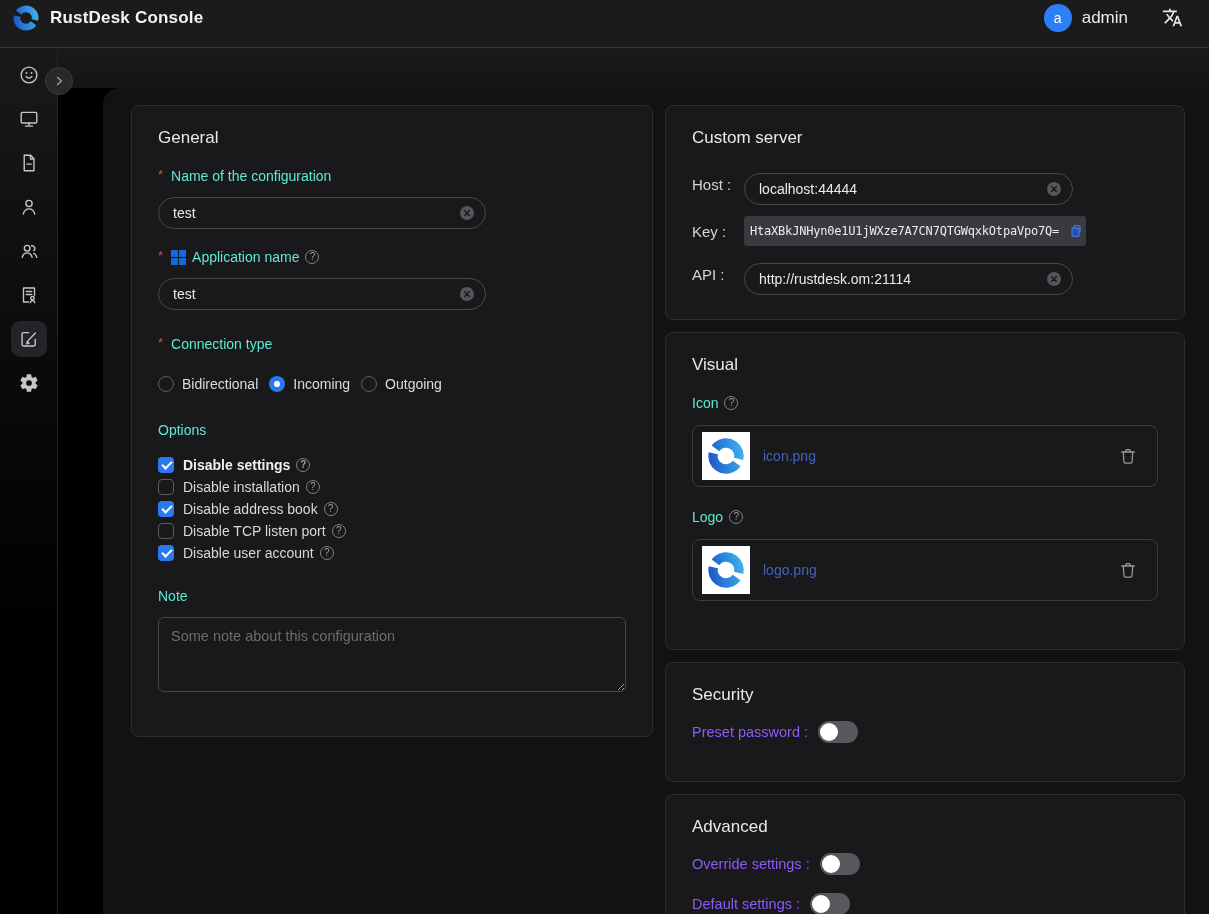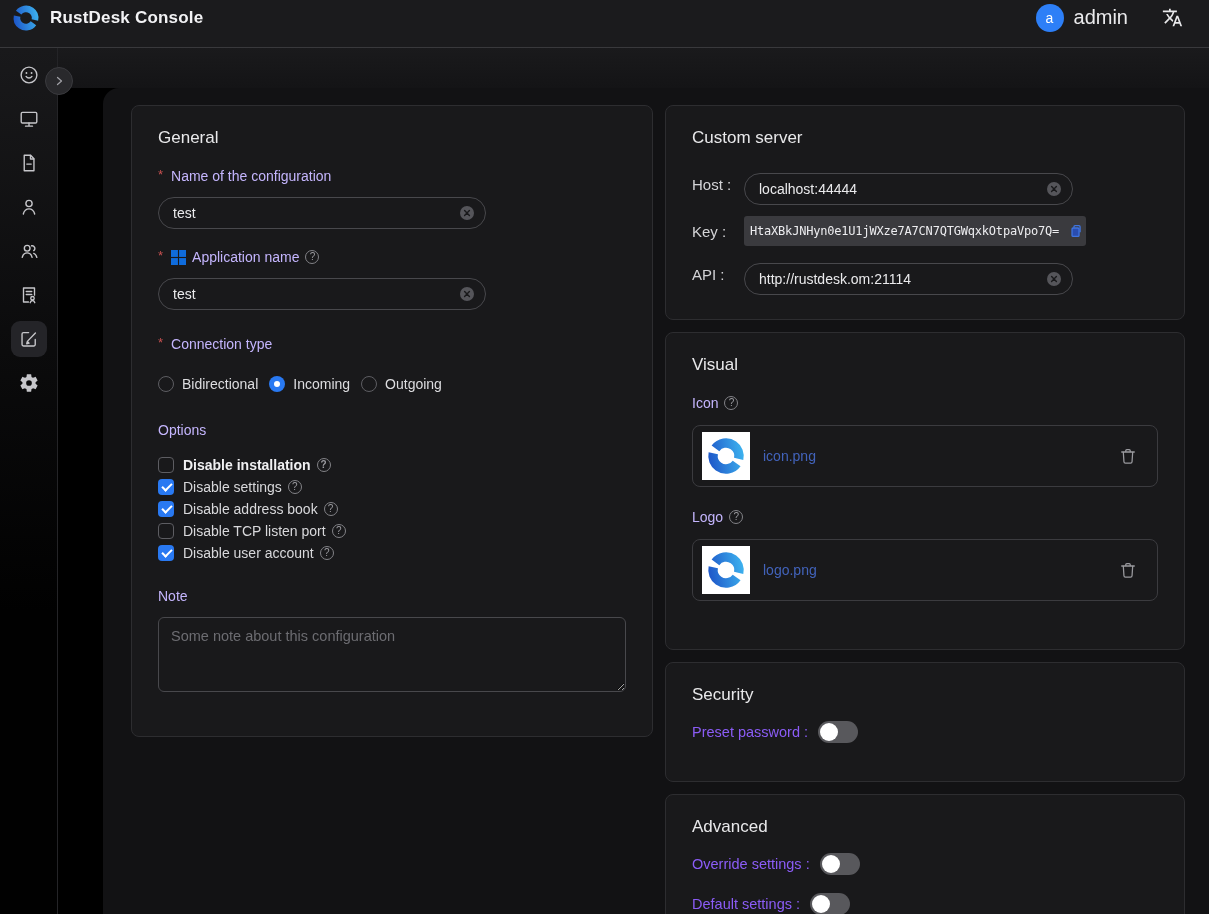--- a/index.html
+++ b/index.html
@@ -7,21 +7,21 @@
     font-family:"Liberation Sans","DejaVu Sans",sans-serif; color:#e2e2e5; }
 
   
   .topbar { height:48px; background:#1b1b1d; display:flex; align-items:center;
     padding:0 26px 12px 12px; border-bottom:1px solid #39393c; }
   .brand-logo { width:28px; height:28px; }
   .brand-title { margin-left:10px; font-size:17px; font-weight:700; color:#f2f2f4; letter-spacing:.2px; }
   .topbar-spacer { flex:1; }
   .avatar { width:28px; height:28px; border-radius:50%; background:#2d7ff7; color:#fff;
     display:grid; place-items:center; font-size:14px; }
-  .username { margin:0 34px 0 10px; font-size:20px; color:#eaeaec; }
+  .username { margin:0 34px 0 10px; font-size:17px; color:#eaeaec; }
   .translate-btn svg { display:block; }
 
   
   .app { display:flex; height:866px; position:relative; }
   .sidebar { width:58px; flex:0 0 58px; position:relative;
     background:linear-gradient(180deg,#19191b 0%,#0b0b0c 35%,#010101 65%);
     border-right:1px solid #242427; padding-top:9px;
     display:flex; flex-direction:column; align-items:center; }
   .side-item { width:36px; height:36px; margin-bottom:8px; border-radius:9px;
     display:grid; place-items:center; cursor:pointer; }
@@ -39,21 +39,21 @@
     background:#121214; border-top-left-radius:16px; overflow:hidden;
     padding:17px 24px 0 28px; display:flex; gap:12px; align-items:flex-start; }
 
   
   .card { background:#19191b; border:1px solid #2d2d30; border-radius:8px;
     padding:22px 26px 40px 26px; }
   .col-left { width:522px; flex:0 0 522px; }
   .col-right { flex:1; display:flex; flex-direction:column; gap:12px; }
   .card-title { font-size:17px; font-weight:500; color:#e8e8ea; }
 
-  .field-label { margin-top:20px; font-size:14px; color:#c4b5fd; display:flex; align-items:center; gap:6px; }
+  .field-label { margin-top:20px; font-size:14px; color:#5eead4; display:flex; align-items:center; gap:6px; }
   .req::before { content:"*"; color:#c65050; font-size:13px; margin-right:2px; position:relative; top:-2px; }
 
   .text-input { margin-top:13px; width:328px; height:32px; border:1px solid #48484c; border-radius:16px;
     display:flex; align-items:center; padding:0 10px 0 14px; background:transparent; }
   .text-input input { flex:1; min-width:0; background:transparent; border:none; outline:none;
     color:#eaeaec; font-size:14px; font-family:inherit; }
   .clear-btn { width:16px; height:16px; flex:0 0 16px; cursor:pointer; }
 
   .win-icon { width:15px; height:15px; display:inline-block; }
 
@@ -260,30 +260,30 @@
               <span class="radio"></span>
               <span>Outgoing</span>
             </div>
           </div>
 
           <div class="field-label" style="margin-top:30px">
             <span>Options</span>
           </div>
           <div class="options-list">
             <div class="option-row">
+              <span class="cb on"></span>
+              <span class="cb-label">
+                  <span>Disable settings</span>
+                <span class="help"></span>
+                </span>
+            </div>
+            <div class="option-row">
               <span class="cb"></span>
               <span class="cb-label">
                   <span>Disable installation</span>
-                <span class="help"></span>
-                </span>
-            </div>
-            <div class="option-row">
-              <span class="cb on"></span>
-              <span class="cb-label">
-                  <span>Disable settings</span>
                 <span class="help"></span>
                 </span>
             </div>
             <div class="option-row">
               <span class="cb on"></span>
               <span class="cb-label">
                   <span>Disable address book</span>
                 <span class="help"></span>
                 </span>
             </div>

